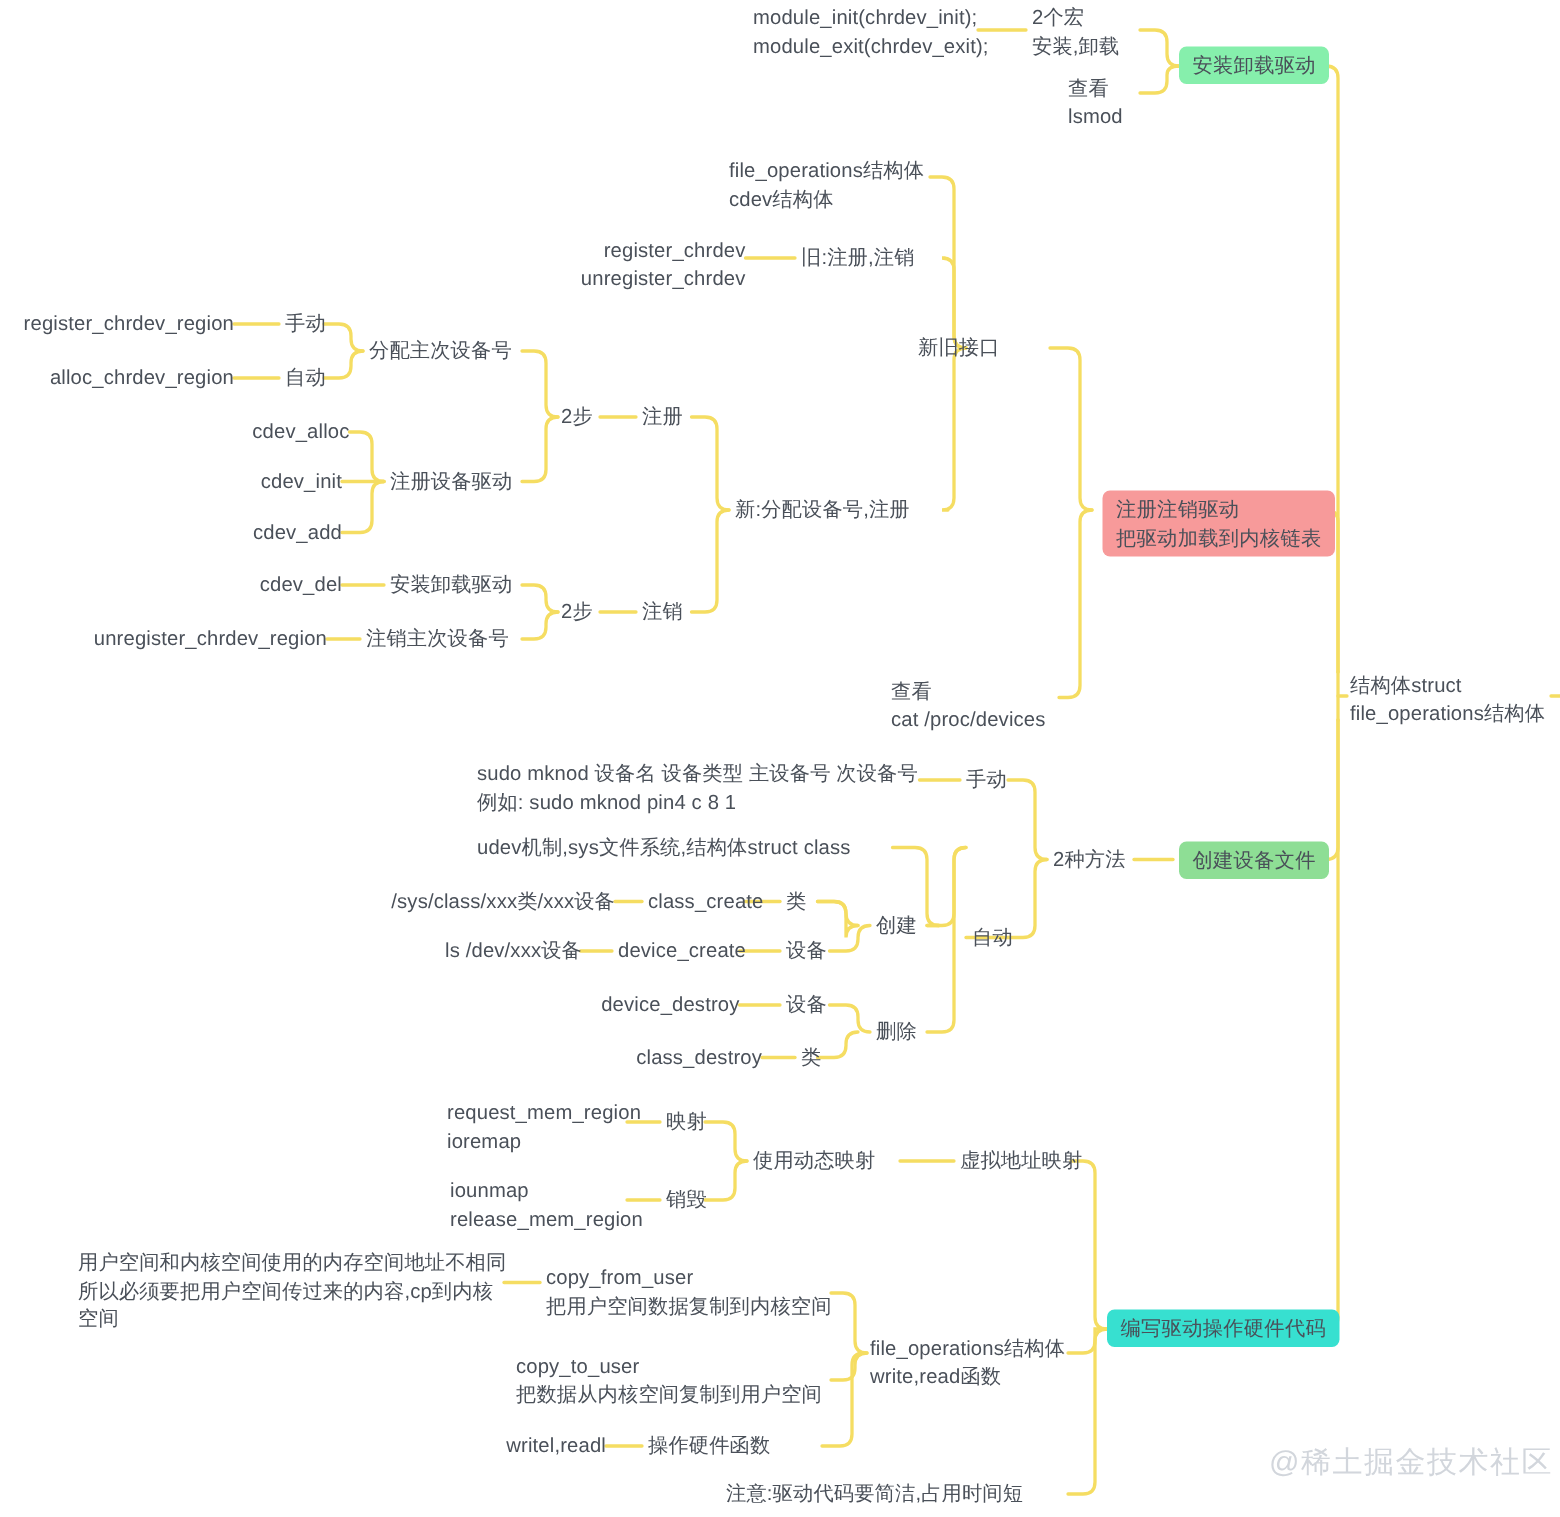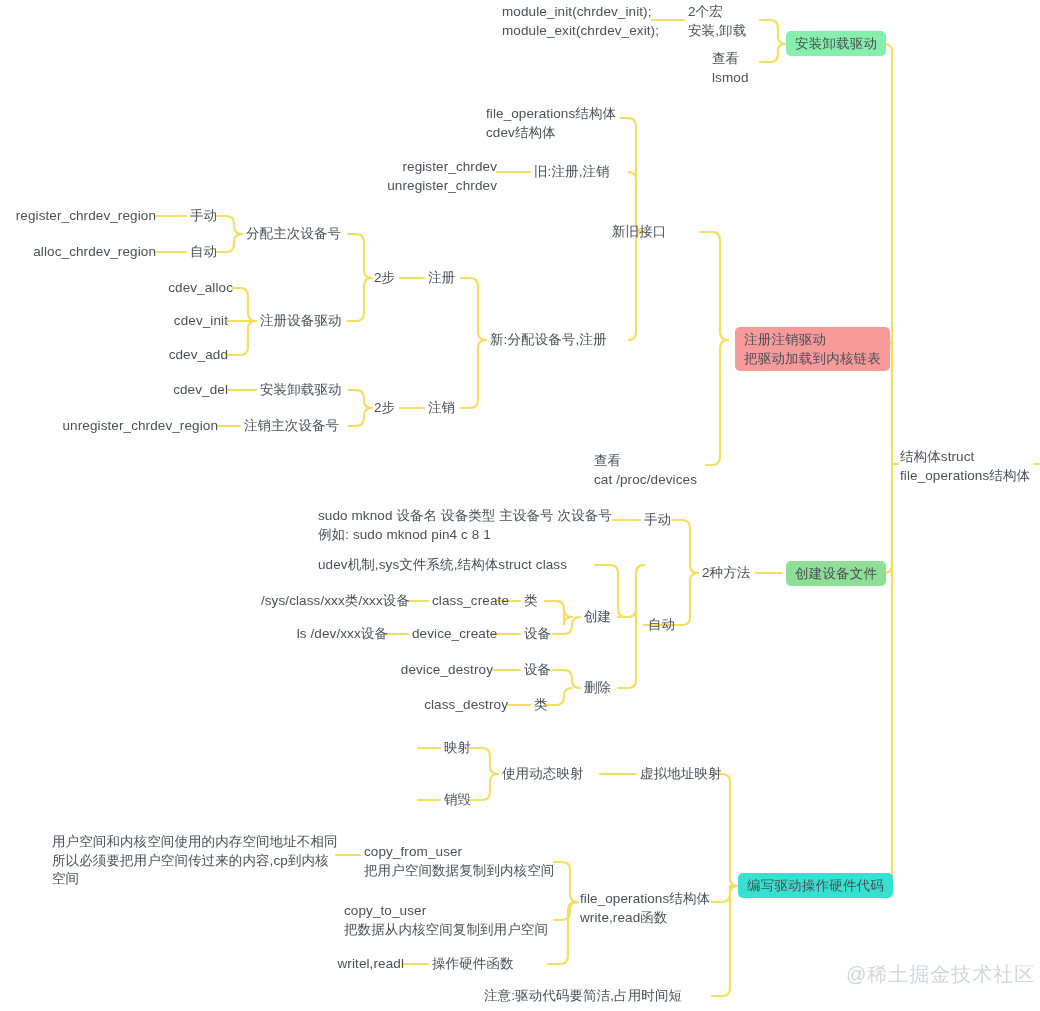--- a/index.html
+++ b/index.html
@@ -246,21 +246,25 @@
   <div class="node r" style="left:373px; top:661px; width:120px;">device_destroy</div>
   <div class="node" style="left:524px; top:661px;">设备</div>
   <div class="node r" style="left:398px; top:696px; width:110px;">class_destroy</div>
   <div class="node" style="left:534px; top:696px;">类</div>
   <div class="node" style="left:584px; top:679px;">删除</div>
 
   <div class="node" style="left:648px; top:616px;">自动</div>
   <div class="node" style="left:702px; top:564px;">2种方法</div>
   <div class="boxed box-green" style="left:786px; top:561px;">创建设备文件</div>
 
+  <div class="node" style="left:298px; top:733px;">request_mem_region
+ioremap</div>
   <div class="node" style="left:444px; top:739px;">映射</div>
+  <div class="node" style="left:300px; top:785px;">iounmap
+release_mem_region</div>
   <div class="node" style="left:444px; top:791px;">销毁</div>
   <div class="node" style="left:502px; top:765px;">使用动态映射</div>
   <div class="node" style="left:640px; top:765px;">虚拟地址映射</div>
 
   <div class="node" style="left:52px; top:833px;">用户空间和内核空间使用的内存空间地址不相同
 所以必须要把用户空间传过来的内容,cp到内核
 空间</div>
   <div class="node" style="left:364px; top:843px;">copy_from_user
 把用户空间数据复制到内核空间</div>
   <div class="node" style="left:344px; top:902px;">copy_to_user

